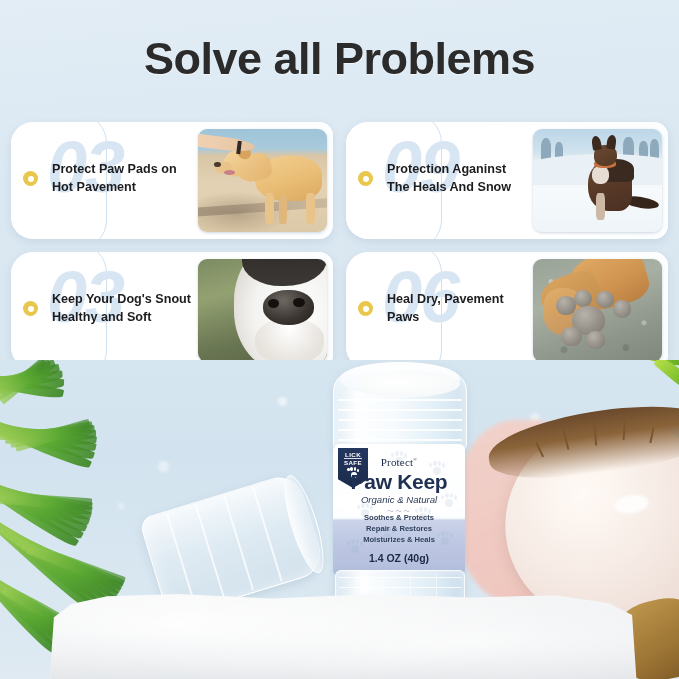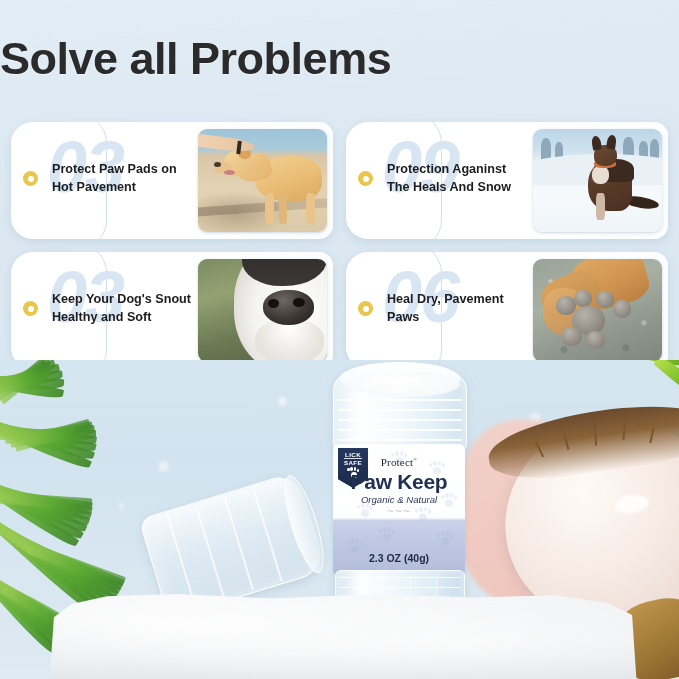--- a/index.html
+++ b/index.html
@@ -6,21 +6,21 @@
   body{
     width:679px;height:679px;overflow:hidden;
     font-family:"Liberation Sans", sans-serif;
     background:#dfeaf3;
   }
   .stage{position:relative;width:679px;height:679px;overflow:hidden;
          background:linear-gradient(175deg,#e2edf5 0%,#dbe8f2 28%,#d9e7f1 55%,#dde9f1 78%,#e4eef4 100%);}
 
   
   .title{
-    position:absolute;left:0;top:33px;width:679px;text-align:left;
+    position:absolute;left:0;top:33px;width:679px;text-align:center;
     font-size:45px;font-weight:bold;letter-spacing:-0.5px;color:#2b2b2b;
     text-shadow:0 1px 1px rgba(255,255,255,.55);
   }
 
   
   .cards{position:absolute;left:11px;top:122px;width:657px;height:247px;}
   .card{
     position:absolute;width:322px;height:117px;
     background:linear-gradient(100deg,#ffffff 0%,#ffffff 62%,#fbfdfe 100%);
     border-radius:22px 14px 14px 22px;
@@ -539,21 +539,26 @@
             <i style="left:10px;top:0.6px;width:2.4px;height:3.2px;"></i>
           </div>
         </div>
 
         <div class="brand">
           <span>Protect</span><sup>®</sup>
         </div>
         <div class="pname">Paw Keep</div>
         <div class="sub">Organic &amp; Natural</div>
         <div class="squig">⁓⁓⁓</div>
-        <div class="netwt">2.3 OZ (40g)</div>
+        <div class="claims">
+          <div>Soothes &amp; Protects</div>
+          <div>Repair &amp; Restores</div>
+          <div>Moisturizes &amp; Heals</div>
+        </div>
+        <div class="netwt">1.4 OZ (40g)</div>
       </div>
 
       <div class="bbase">
         <div class="r" style="top:6px;"></div>
         <div class="r" style="top:16px;"></div>
         <div class="r" style="top:30px;"></div>
         <div class="v" style="left:20px;"></div>
         <div class="v" style="left:46px;"></div>
         <div class="v" style="left:74px;"></div>
         <div class="v" style="left:100px;"></div>

